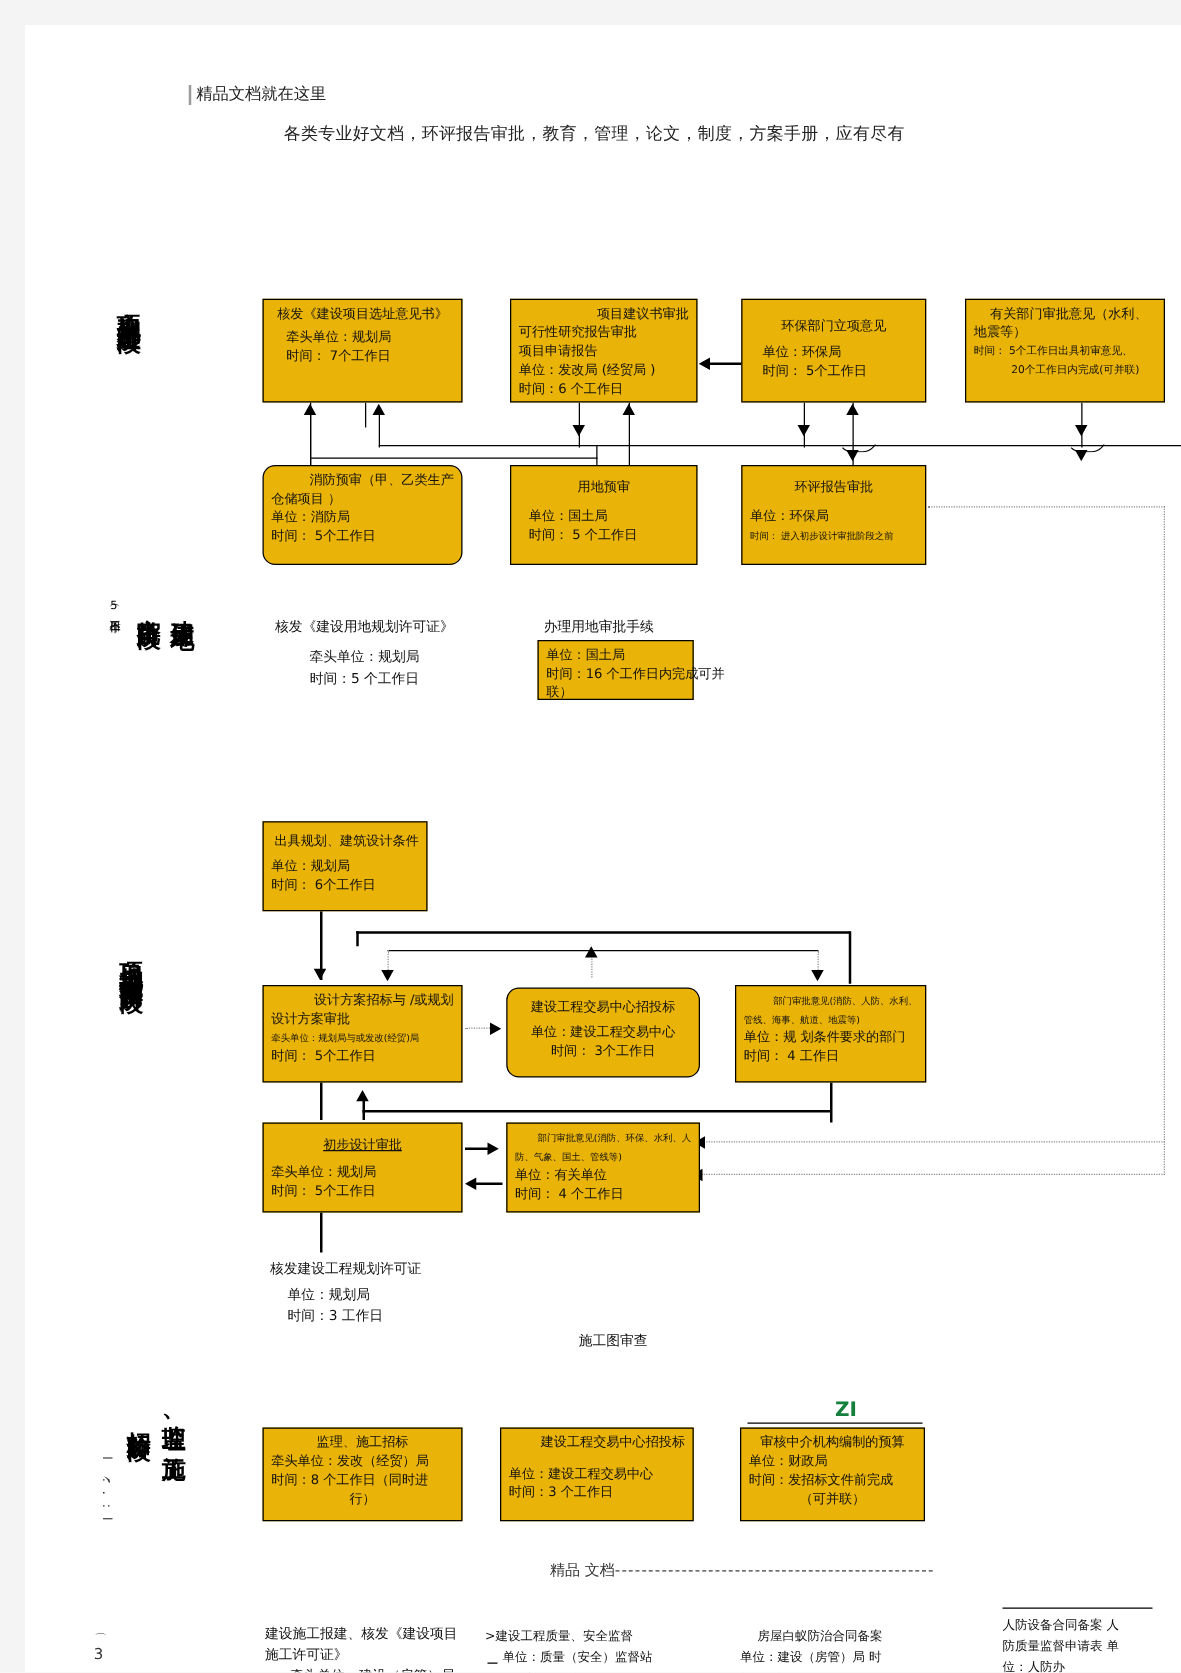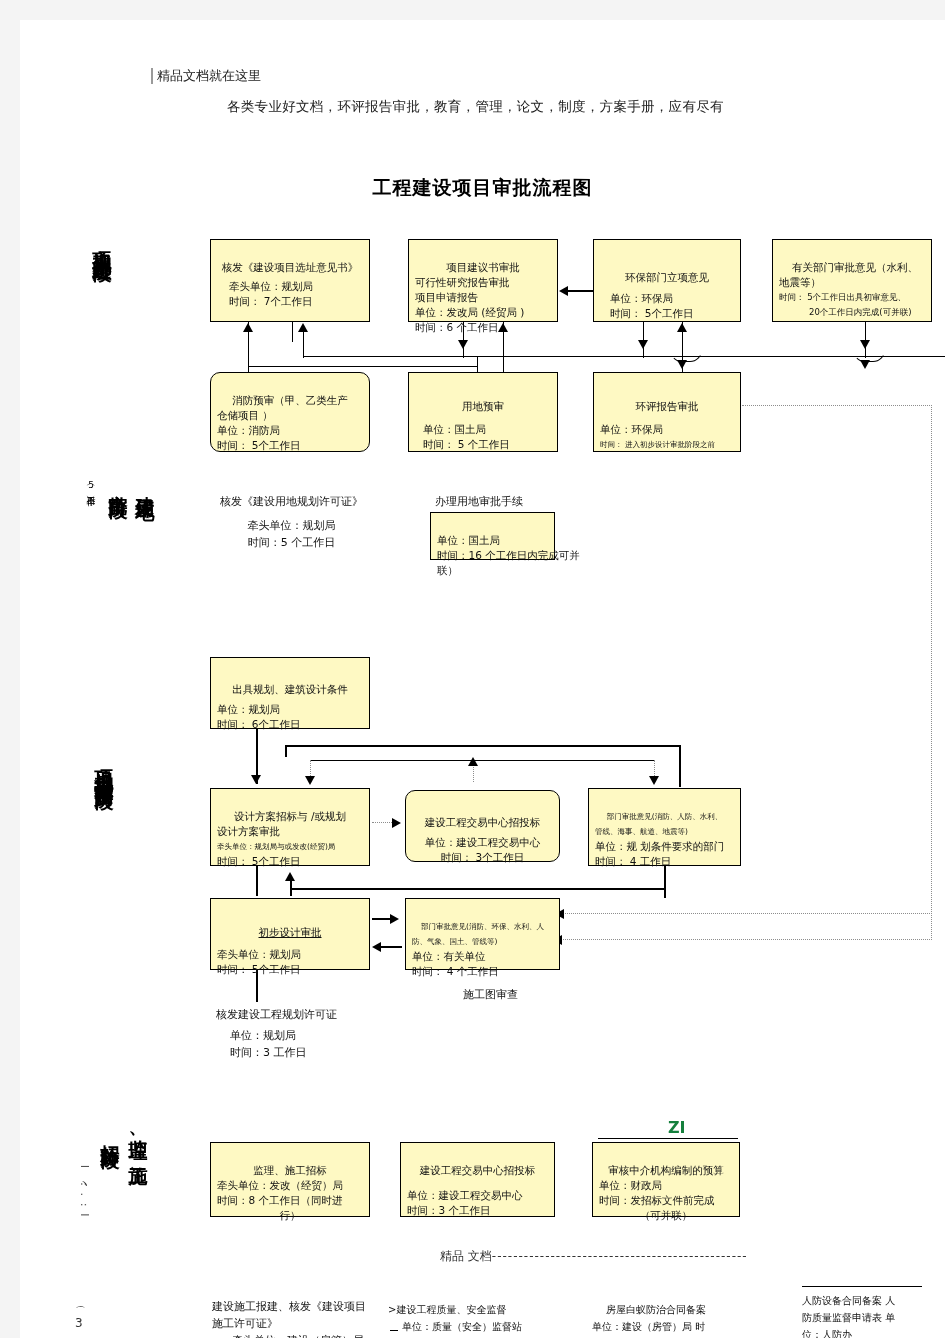--- a/index.html
+++ b/index.html
@@ -48,31 +48,31 @@
     font-weight: bold;
     color: #000;
     font-family: "DejaVu Sans", "Liberation Sans", sans-serif;
     letter-spacing: 1px;
   }
 
   
   .box {
     box-sizing: border-box;
     border: 1.6px solid #000;
-    background: #fef9c3;
+    background: #eab308;
     font-size: 10.5px;
     line-height: 15px;
     color: #111;
-    padding: 20px 6px;
+    padding: 4px 6px;
     font-family: "DejaVu Sans", "Liberation Sans", sans-serif;
     z-index: 5;
   }
   .box.round { border-radius: 10px; }
   .box .ttl { text-align: center; display:block; }
-  .box .ttl.left { text-align: center; }
+  .box .ttl.left { text-align: right; }
   .box .ln { display: block; white-space: nowrap; }
   .box .ln.ctr { text-align: center; }
   .box .ln.sm { font-size: 8.5px; }
   .box .ln.xs { font-size: 7.5px; }
   .box .ln.ind { padding-left: 30px; }
 
   
   .caption {
     font-size: 11px;
     line-height: 17px;
@@ -162,21 +162,20 @@
     border-top: 1.6px solid #000;
   }
 </style>
 </head>
 <body>
 
 <div id="page">
 
   <div class="abs hdr-line1">精品文档就在这里</div>
   <div class="abs hdr-line2">各类专业好文档，环评报告审批，教育，管理，论文，制度，方案手册，应有尽有</div>
-  <div class="abs doc-title">工程建设项目审批流程图</div>
 
   <div class="abs vlabel" style="left:72px; top:215px;">立项规划选址阶段</div>
   <div class="abs vlabel" style="left:115px; top:460px;">建设用地</div>
   <div class="abs vlabel" style="left:88px; top:460px;">审批阶段</div>
   <div class="abs vlabel tiny" style="left:60px; top:460px;">（5个工作日）</div>
   <div class="abs vlabel" style="left:74px; top:735px;">项目规划设计审茌招网阶段</div>
   <div class="abs vlabel" style="left:108px; top:1105px;">监理、施工</div>
   <div class="abs vlabel" style="left:80px; top:1110px;">招标阶段</div>
   <div class="abs bracket-mark">l ヽ : . : l</div>
 
@@ -269,21 +268,21 @@
     <div>时间：5 个工作日</div>
   </div>
 
   <div class="abs caption" style="left:415px; top:473px;">办理用地审批手续</div>
   <div class="abs box" style="left:410px; top:492px; width:125px; height:48px; border-width:1.3px;">
     <span class="ln">单位：国土局</span>
     <span class="ln">时间：16 个工作日内完成可并</span>
     <span class="ln">联）</span>
   </div>
 
-  <div class="abs box" style="left:190px; top:637px; width:160px; height:72px;">
+  <div class="abs box" style="left:190px; top:637px; width:132px; height:72px;">
     <span class="ttl left ln" style="margin-top:4px;">出具规划、建筑设计条件</span>
     <span class="ln" style="margin-top:5px;">单位：规划局</span>
     <span class="ln">时间： 6个工作日</span>
   </div>
 
   <div class="abs ln-v thick" style="left:236px; top:709px; height:55px;"></div>
   <div class="abs arrow down" style="left:231px; top:755px;"></div>
 
   <div class="abs ln-h thick" style="left:265px; top:725px; width:395px;"></div>
   <div class="abs ln-v thick" style="left:265px; top:725px; height:12px;"></div>
@@ -347,21 +346,21 @@
   <div class="abs arrow left" style="left:535px; top:889px;"></div>
 
   <div class="abs ln-v thick" style="left:236px; top:950px; height:32px;"></div>
 
   <div class="abs caption" style="left:196px; top:986px;">
     <div>核发建设工程规划许可证</div>
     <div style="margin-top:4px;padding-left:14px;">单位：规划局</div>
     <div style="padding-left:14px;">时间：3 工作日</div>
   </div>
 
-  <div class="abs caption" style="left:443px; top:966px;text-align:right;">施工图审查</div>
+  <div class="abs caption" style="left:443px; top:1044px;text-align:right;">施工图审查</div>
 
   <div class="abs zi-mark">ZI</div>
   <div class="abs underline-mark" style="left:578px; top:1118px; width:140px;"></div>
 
   <div class="abs box" style="left:190px; top:1122px; width:160px; height:75px;">
     <span class="ttl ln">监理、施工招标</span>
     <span class="ln">牵头单位：发改（经贸）局</span>
     <span class="ln">时间：8 个工作日（同时进</span>
     <span class="ln ctr">行）</span>
   </div>

